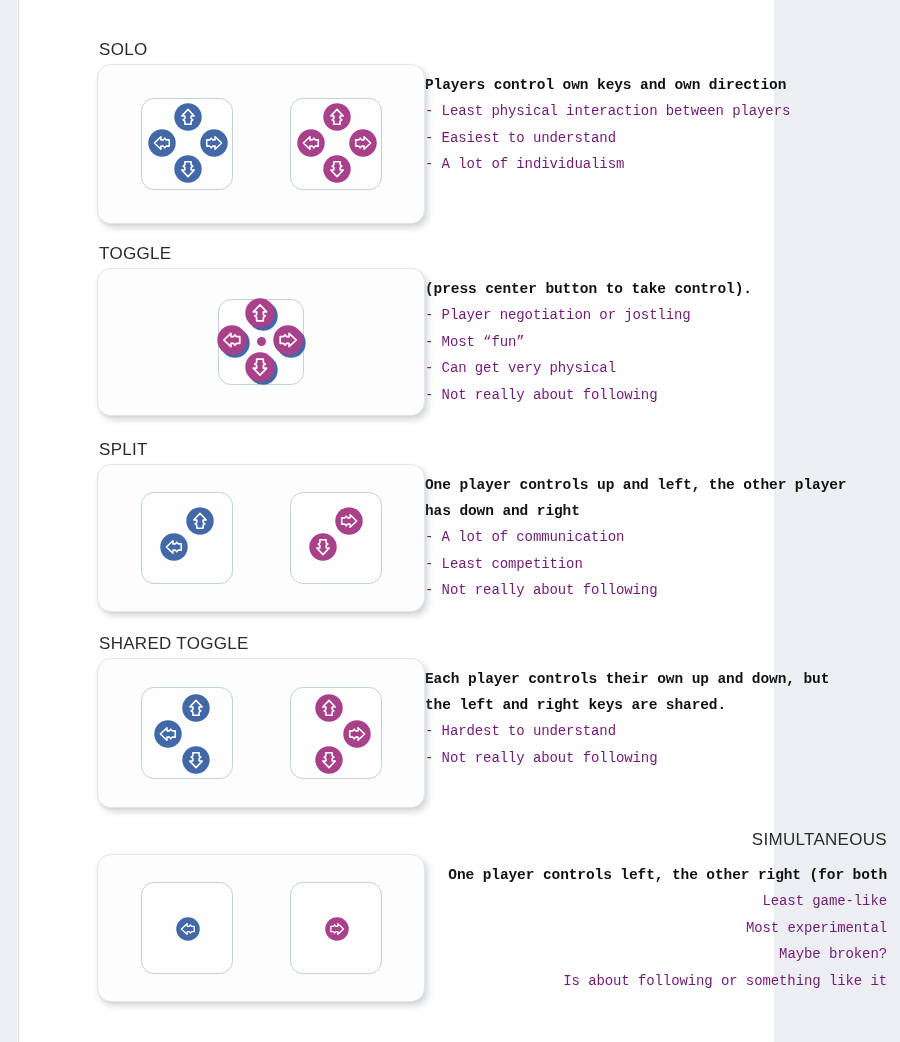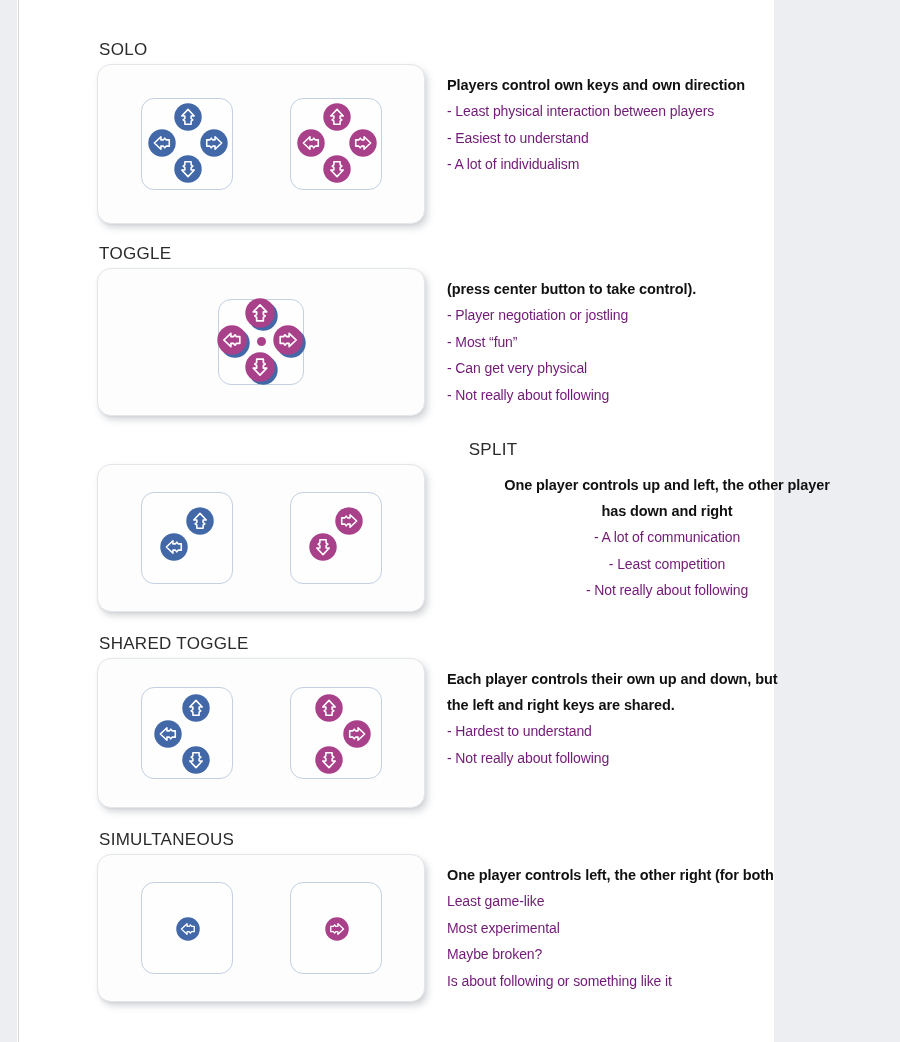--- a/index.html
+++ b/index.html
@@ -69,22 +69,22 @@
   .pads.single { justify-content: center; }
   .pad {
     position: relative;
     border: 1px solid #c3d0e0;
     border-radius: 13px;
     background: #fefeff;
   }
 
   .notes {
     flex: 1 1 auto;
-    padding-left: 22px;
     padding-top: 8px;
+    font-family: Liberation Mono, monospace;
   }
   .notes .headline {
     font-weight: bold;
     font-size: 14.5px;
     color: #111;
     line-height: 26px;
     letter-spacing: -0.1px;
   }
   .notes .bullet {
     font-size: 14px;
@@ -272,21 +272,21 @@
             </div>
             <div class="notes">
               <div class="headline">(press center button to take control).</div>
               <div class="bullet">- Player negotiation or jostling</div>
               <div class="bullet">- Most “fun”</div>
               <div class="bullet">- Can get very physical</div>
               <div class="bullet">- Not really about following</div>
             </div>
           </div>
         </div>
-        <div class="section" style="margin-bottom: 22px; text-align: center;">
+        <div class="section" style="margin-bottom: 22px;">
           <div class="section-title">SPLIT</div>
           <div class="section-body">
             <div class="diagram-card" style="height: 148px;">
               <div class="pads">
                 <div class="pad" style="width: 92px; height: 92px;">
                   <div class="arrow" style="width: 28px; height: 28px; left: 44px; top: 14px;">
                     <svg width="28" height="28" viewBox="0 0 100 100" aria-hidden="true">
                       <circle cx="50" cy="50" r="49" fill="#4268a8"></circle>
                       <g transform="rotate(0 50 50) scale(0.62) translate(30.6 30.6)">
                         <path d="M50 6 L86 44 L68 44 L68 58 L78 66 L68 74 L68 92 L32 92 L32 74 L22 66 L32 58 L32 44 L14 44 Z" fill="none" stroke="#ffffff" stroke-width="9" stroke-linejoin="round"></path>
@@ -391,21 +391,21 @@
               </div>
             </div>
             <div class="notes">
               <div class="headline">Each player controls their own up and down, but</div>
               <div class="headline">the left and right keys are shared.</div>
               <div class="bullet">- Hardest to understand</div>
               <div class="bullet">- Not really about following</div>
             </div>
           </div>
         </div>
-        <div class="section" style="margin-bottom: 18px;">
+        <div class="section" style="margin-bottom: 18px; text-align: right;">
           <div class="section-title">SIMULTANEOUS</div>
           <div class="section-body">
             <div class="diagram-card" style="height: 148px;">
               <div class="pads">
                 <div class="pad" style="width: 92px; height: 92px;">
                   <div class="arrow" style="width: 24px; height: 24px; left: 34px; top: 34px;">
                     <svg width="24" height="24" viewBox="0 0 100 100" aria-hidden="true">
                       <circle cx="50" cy="50" r="49" fill="#4268a8"></circle>
                       <g transform="rotate(270 50 50) scale(0.62) translate(30.6 30.6)">
                         <path d="M50 6 L86 44 L68 44 L68 58 L78 66 L68 74 L68 92 L32 92 L32 74 L22 66 L32 58 L32 44 L14 44 Z" fill="none" stroke="#ffffff" stroke-width="9" stroke-linejoin="round"></path>

